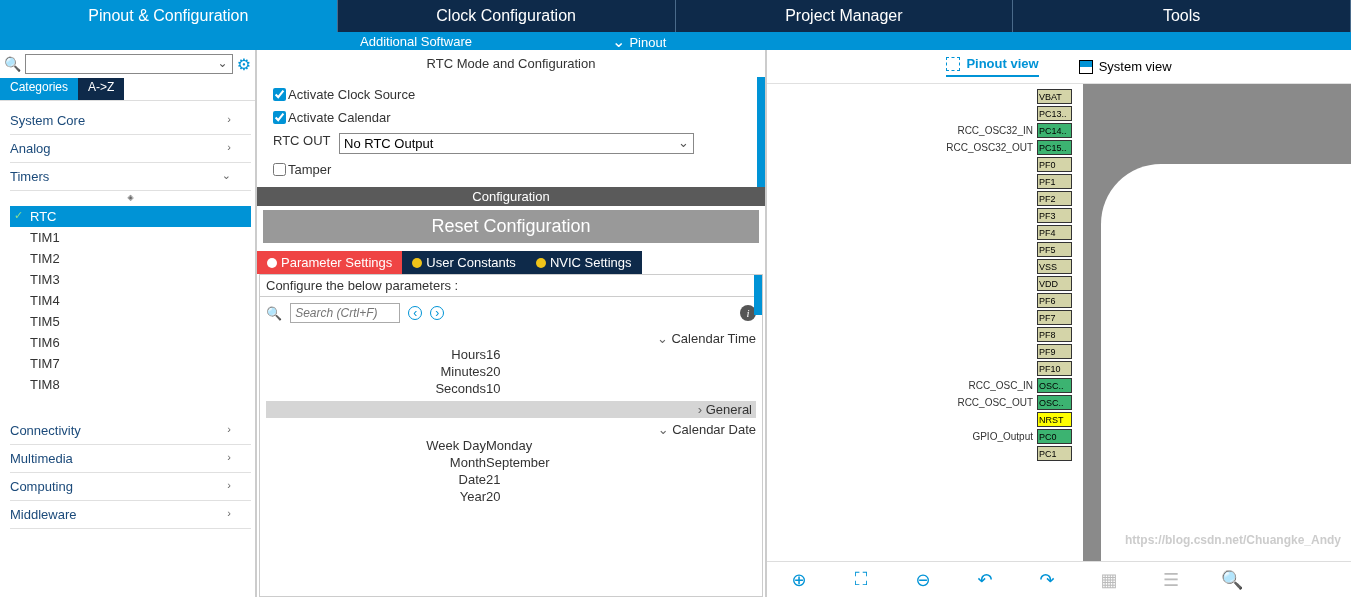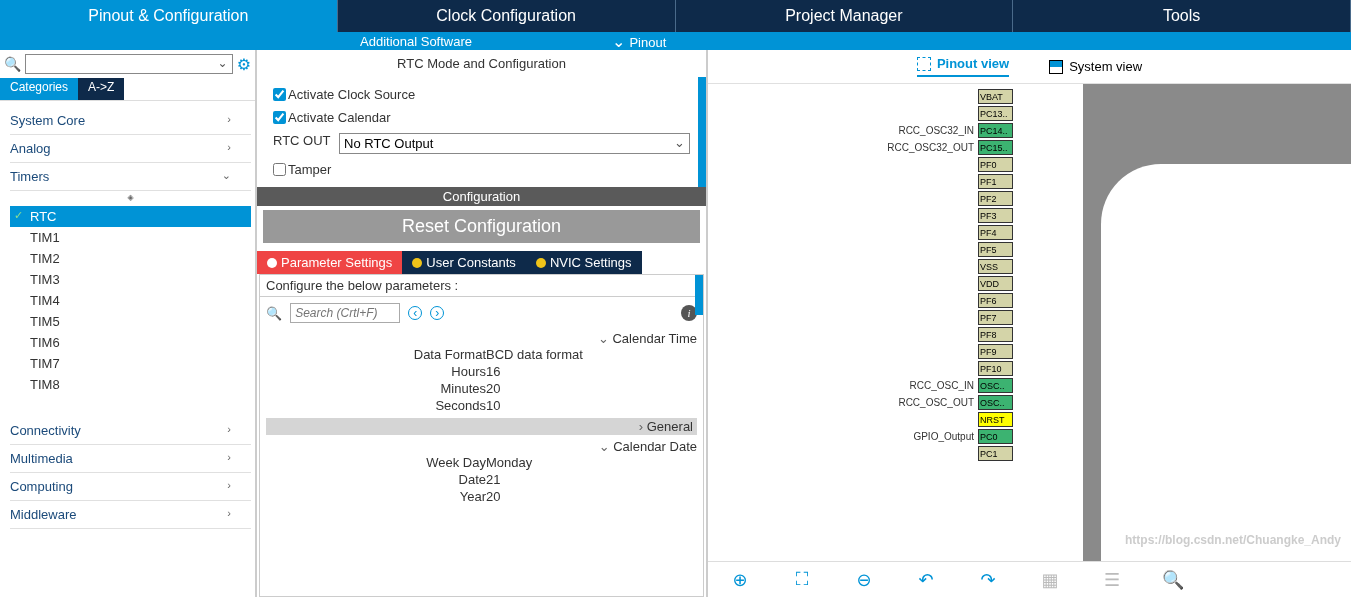--- a/index.html
+++ b/index.html
@@ -30,21 +30,21 @@
 
 .tree { flex: 1; overflow-y: auto; padding: 6px 4px 6px 10px; border-top: 1px solid #ddd; }
 .tree-section { color: #1b4a7a; padding: 6px 0; cursor: pointer; display: flex; justify-content: space-between; border-bottom: 1px solid #e0e0e0; padding-right: 20px; }
 .tree-section .chev { color: #666; font-size: 11px; }
 .tree-handle { text-align: center; font-size: 8px; color: #666; padding: 2px; }
 .tree-items { padding: 2px 0; }
 .tree-item { padding: 3px 4px 3px 20px; color: #333; cursor: pointer; font-size: 13px; }
 .tree-item.selected { background: #0093d6; color: #fff; position: relative; }
 .tree-item.selected::before { content: "✓"; position: absolute; left: 4px; color: #8fe08f; font-size: 11px; }
 
-.center-panel { width: 451px; border-right: 2px solid #ccc; display: flex; flex-direction: column; background: #fff; position: relative; }
+.center-panel { width: 510px; border-right: 2px solid #ccc; display: flex; flex-direction: column; background: #fff; position: relative; }
 .center-title { text-align: center; padding: 6px; color: #333; font-size: 13px; }
 .section-bar { background: #5a5a5a; color: #fff; text-align: center; padding: 2px; font-size: 13px; }
 
 .mode-body { padding: 6px 16px; position: relative; }
 .mode-body .scroll-ind { position: absolute; right: 0; top: 0; bottom: 0; width: 8px; background: #0093d6; }
 .check-row { padding: 4px 0; display: flex; align-items: center; gap: 2px; }
 .check-row input { accent-color: #0093d6; }
 .check-label { color: #333; }
 .select-row { display: flex; align-items: flex-start; gap: 4px; padding: 4px 0; }
 .select-row label { color: #333; min-width: 62px; }
@@ -218,44 +218,44 @@
         <span style="color:#0093d6">🔍</span>
         <input class="param-search" placeholder="Search (Crtl+F)" style="">
         <span class="nav-icon">‹</span>
         <span class="nav-icon">›</span>
         <span class="info-icon">i</span>
       </div>
       <div class="param-tree">
         <div class="param-group">
           <div class="param-group-h expanded">Calendar Time</div>
           <div class="param-row">
-              <div class="param-name">Data Format</div>
-              <div class="param-val">BCD data format</div>
-            </div>
-          <div class="param-row">
               <div class="param-name">Hours</div>
               <div class="param-val">16</div>
             </div>
           <div class="param-row">
               <div class="param-name">Minutes</div>
               <div class="param-val">20</div>
             </div>
           <div class="param-row">
               <div class="param-name">Seconds</div>
               <div class="param-val">10</div>
             </div>
         </div>
         <div class="param-group">
           <div class="param-group-h collapsed">General</div>
         </div>
         <div class="param-group">
           <div class="param-group-h expanded">Calendar Date</div>
           <div class="param-row">
               <div class="param-name">Week Day</div>
               <div class="param-val">Monday</div>
+            </div>
+          <div class="param-row">
+              <div class="param-name">Month</div>
+              <div class="param-val">September</div>
             </div>
           <div class="param-row">
               <div class="param-name">Date</div>
               <div class="param-val">21</div>
             </div>
           <div class="param-row">
               <div class="param-name">Year</div>
               <div class="param-val">20</div>
             </div>
         </div>

